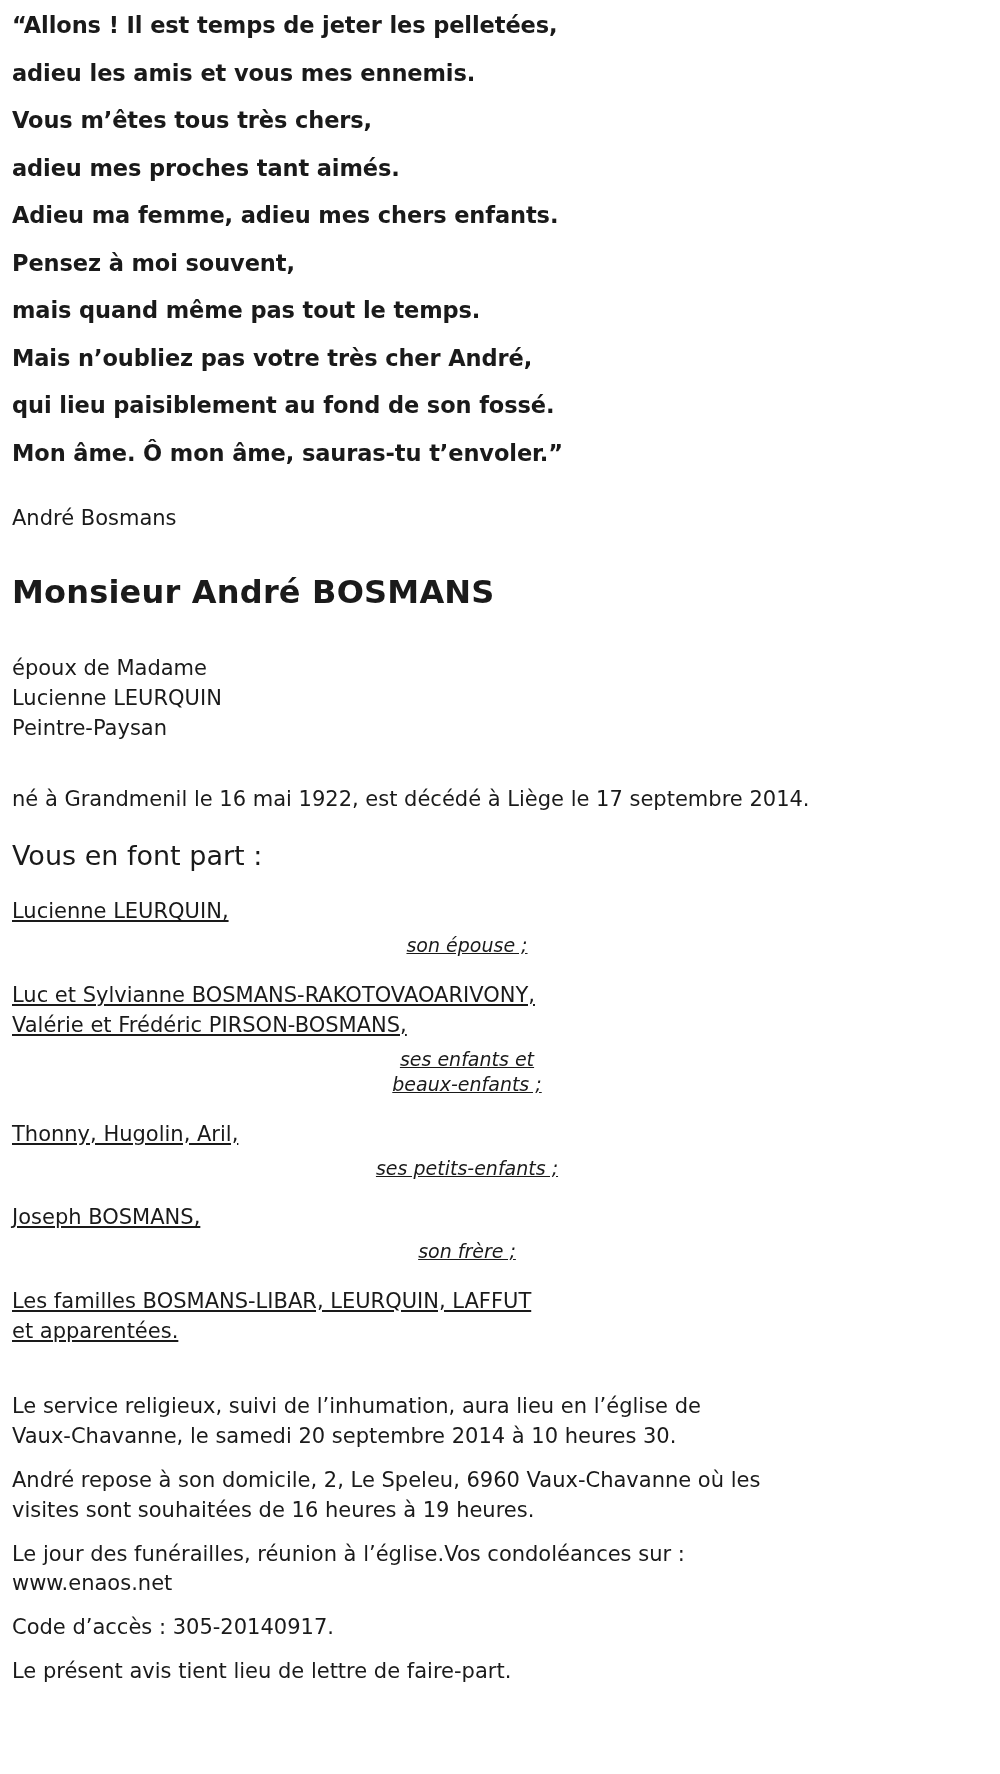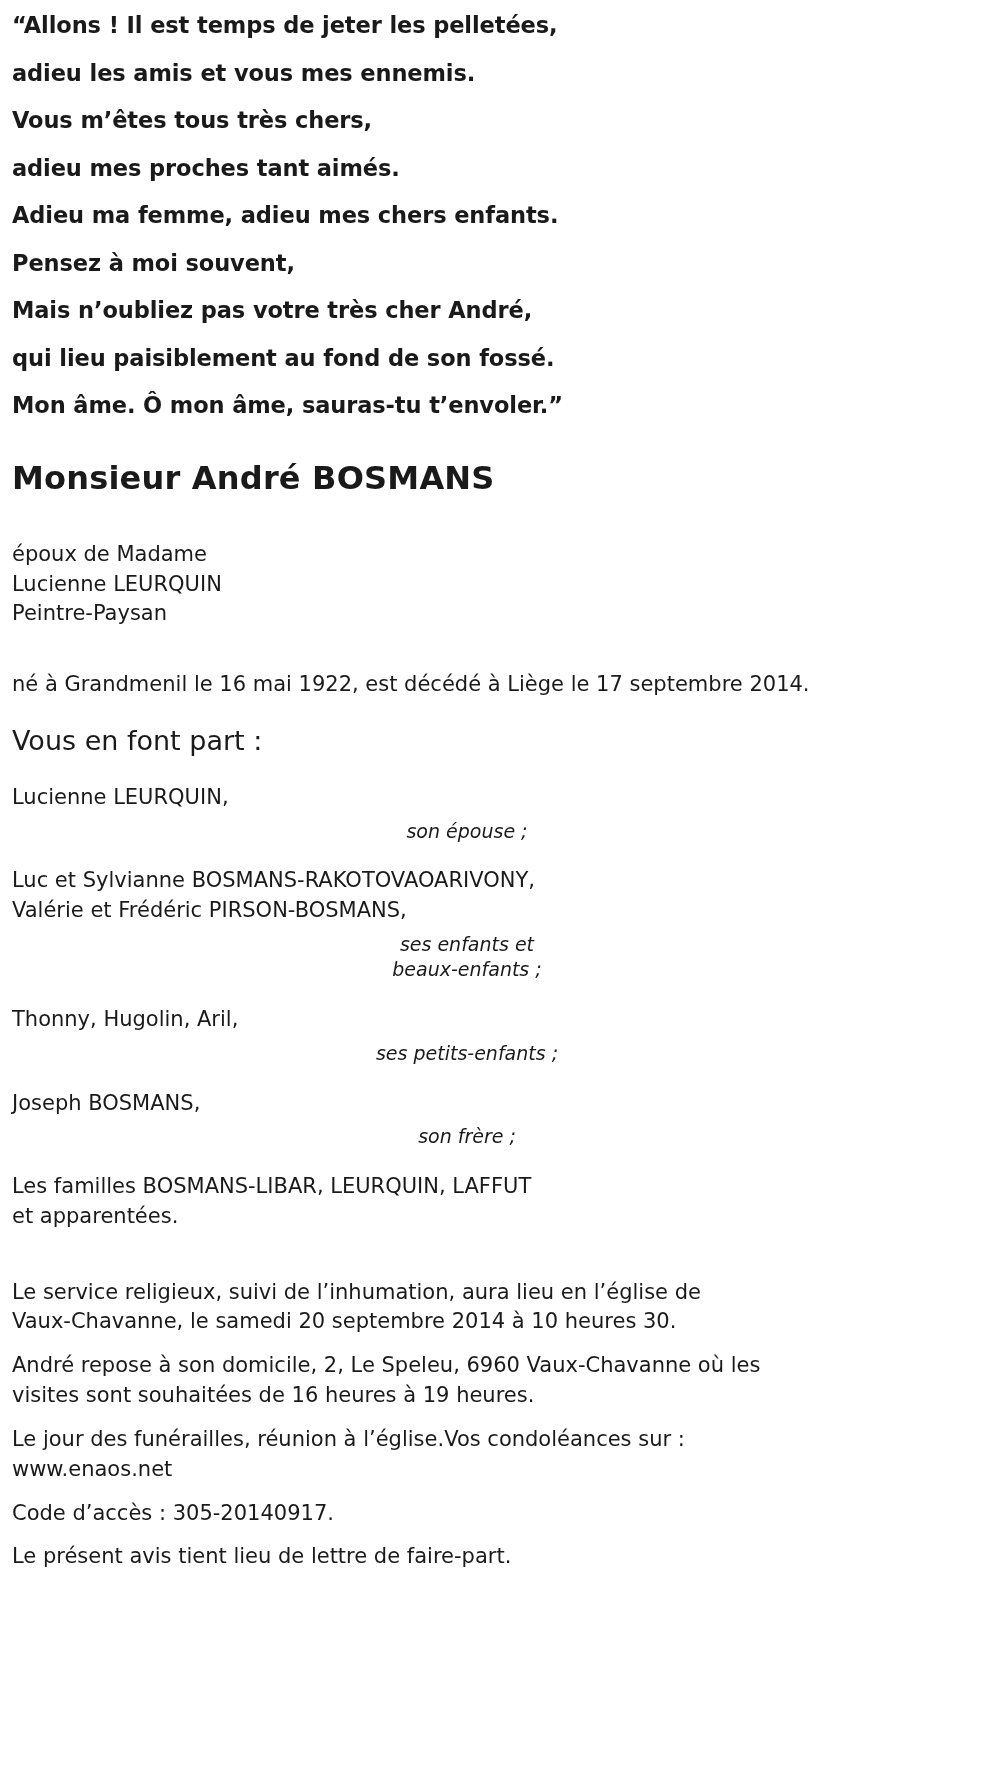--- a/index.html
+++ b/index.html
@@ -72,20 +72,21 @@
     line-height: 1.42;
     margin: 24px 0 0 0;
   }
 
   
   .family-list {
     margin: 0;
   }
   .family-group {
     margin: 22px 0 0 0;
+    text-decoration: underline;
   }
   .family-names {
     font-size: 21px;
     line-height: 1.42;
   }
   .family-names div {
     white-space: pre;
   }
   .family-relation {
     font-size: 19px;
@@ -125,25 +126,27 @@
 
 <div class="page">
 
   <div class="poem">
     <p class="poem-line">“Allons ! Il est temps de jeter les pelletées,</p>
     <p class="poem-line">adieu les amis et vous mes ennemis.</p>
     <p class="poem-line">Vous m’êtes tous très chers,</p>
     <p class="poem-line">adieu mes proches tant aimés.</p>
     <p class="poem-line">Adieu ma femme, adieu mes chers enfants.</p>
     <p class="poem-line">Pensez à moi souvent,</p>
+    <p class="poem-line">mais quand même pas tout le temps.</p>
     <p class="poem-line">Mais n’oubliez pas votre très cher André,</p>
     <p class="poem-line">qui lieu paisiblement au fond de son fossé.</p>
     <p class="poem-line">Mon âme. Ô mon âme, sauras-tu t’envoler.”</p>
   </div>
 
+  <p class="signature">André Bosmans</p>
 
   <h1 class="deceased-name">Monsieur André BOSMANS</h1>
 
   <div class="spouse-block">
     <div>époux de Madame</div>
     <div>Lucienne LEURQUIN</div>
     <div>Peintre-Paysan</div>
   </div>
 
   <p class="birth-death">né à Grandmenil le 16 mai 1922, est décédé à Liège le 17 septembre 2014.</p>

